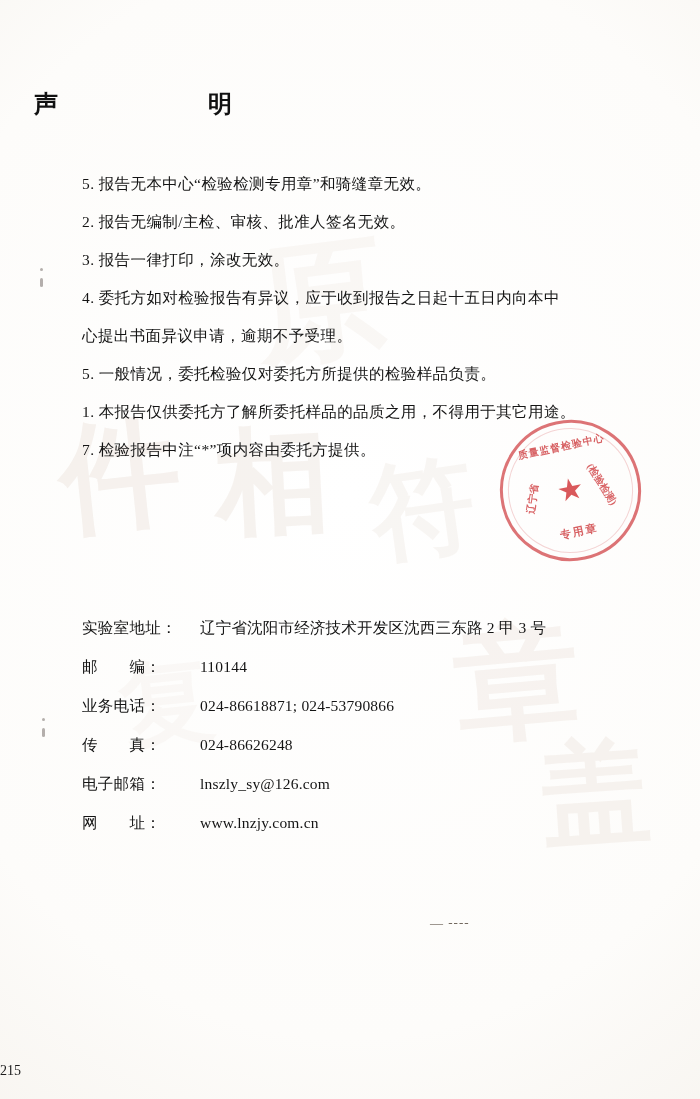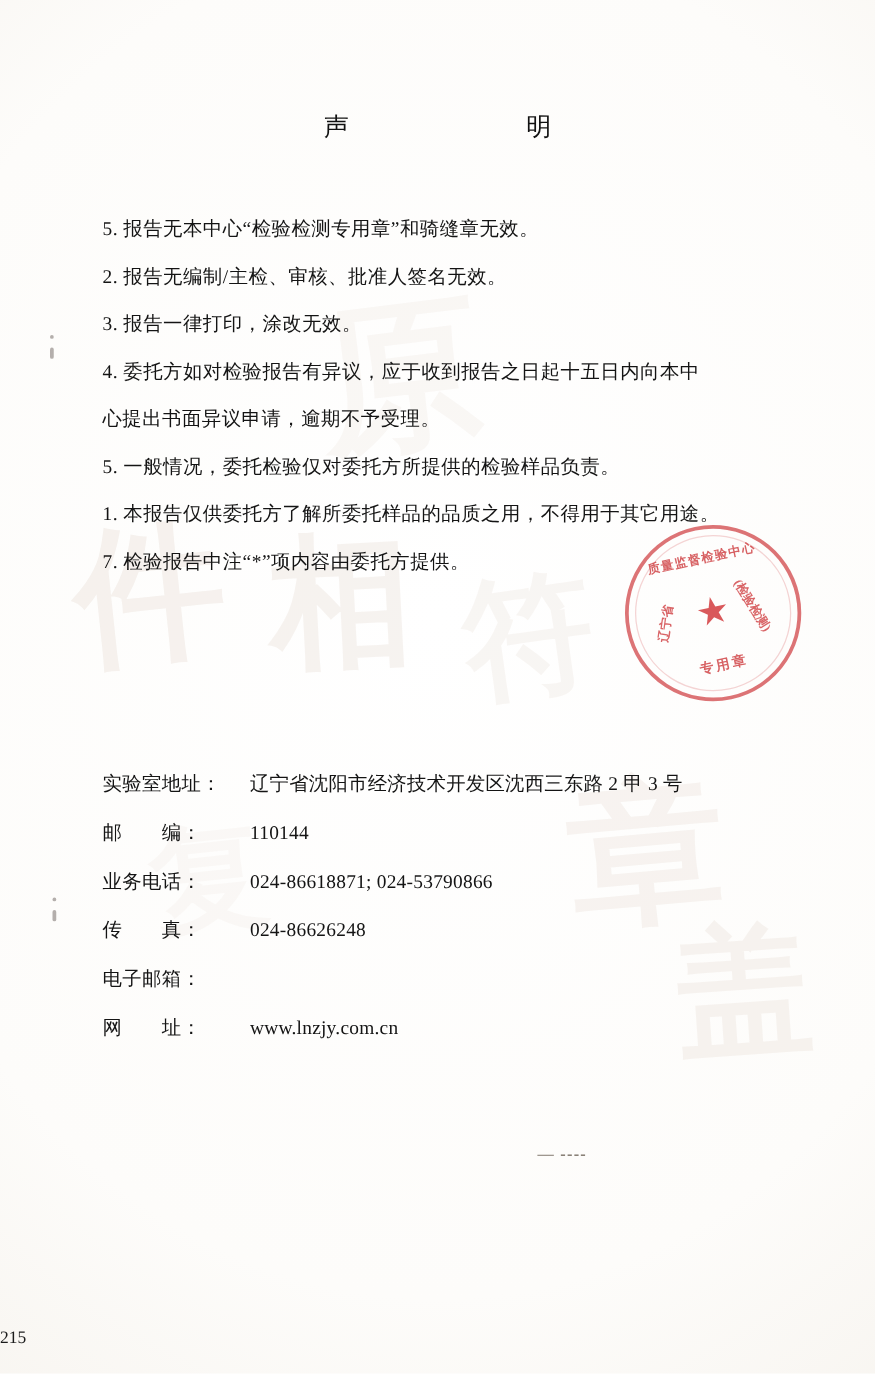--- a/index.html
+++ b/index.html
@@ -41,23 +41,23 @@
   .wm5 { left: 540px; top: 720px; font-size: 110px; transform: rotate(-4deg); opacity: .40; }
   .wm6 { left: 255px; top: 215px; font-size: 130px; transform: rotate(-7deg); opacity: .28; }
   .wm7 { left: 120px; top: 640px; font-size: 95px;  transform: rotate(-6deg); opacity: .22; }
 
   
   .doc-title {
     position: absolute;
     top: 88px;
     left: 0;
     width: 100%;
-    text-align: center;
-    font-size: 20px;
-    font-weight: normal;
+    text-align: left;
+    font-size: 24px;
+    font-weight: bold;
     letter-spacing: 34px;
     text-indent: 34px;
     color: #111;
     font-family: "Liberation Serif", "DejaVu Serif", serif;
   }
 
   
   .clauses {
     position: absolute;
     top: 165px;
@@ -230,20 +230,21 @@
     <div class="contact-row">
       <span class="contact-label">业务电话：</span>
       <span class="contact-value">024-86618871; 024-53790866</span>
     </div>
     <div class="contact-row">
       <span class="contact-label">传　　真：</span>
       <span class="contact-value">024-86626248</span>
     </div>
     <div class="contact-row">
       <span class="contact-label">电子邮箱：</span>
+      <span class="contact-value">lnszly_sy@126.com</span>
     </div>
     <div class="contact-row">
       <span class="contact-label">网　　址：</span>
       <span class="contact-value">www.lnzjy.com.cn</span>
     </div>
   </div>
 
   <div class="smudge sm1"></div>
   <div class="smudge sm2"></div>
   <div class="smudge sm3"></div>

